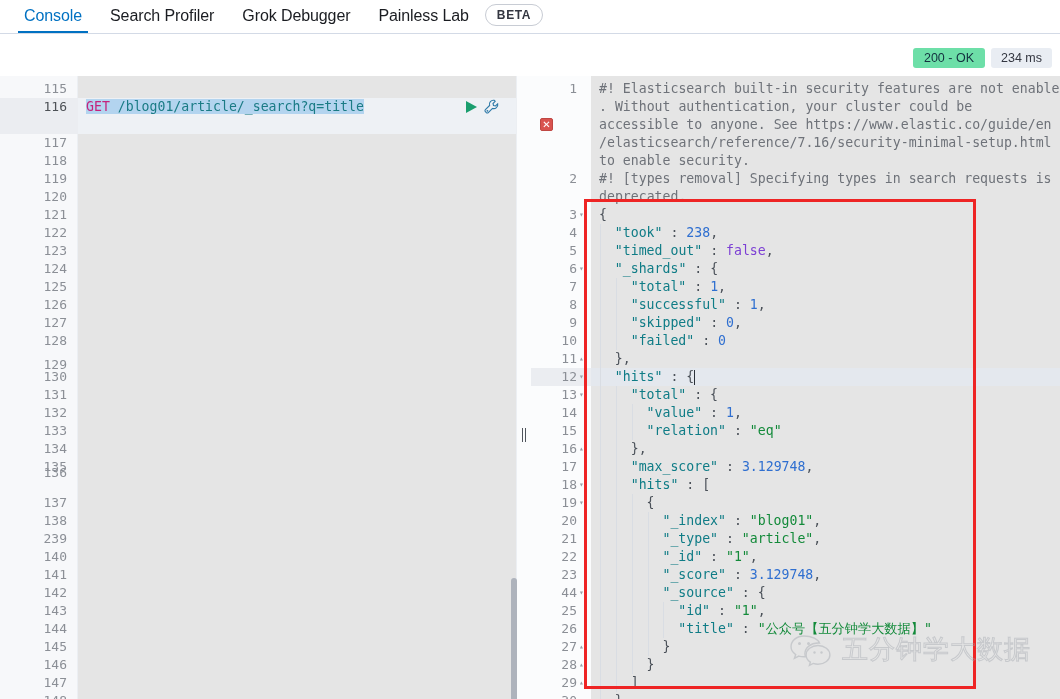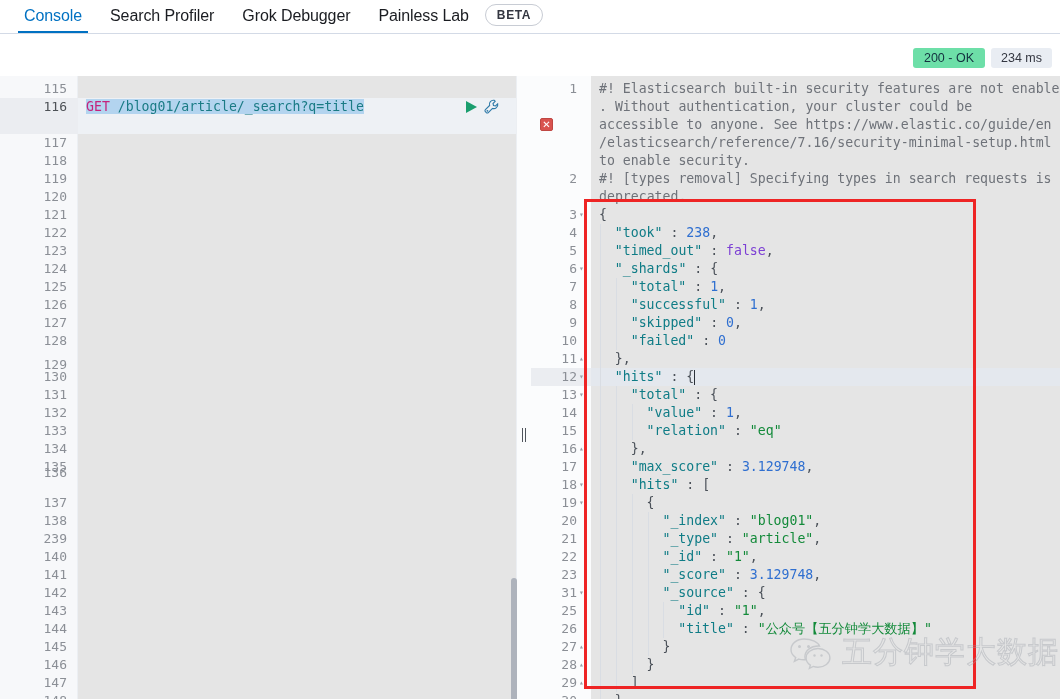--- a/index.html
+++ b/index.html
@@ -308,21 +308,21 @@
     position: absolute;
     left: 788px; top: 632px;
     display: flex;
     align-items: center;
     gap: 10px;
     pointer-events: none;
     opacity: 0.42;
   }
   .wm-text {
     font-family: Liberation Sans, sans-serif;
-    font-size: 30px;
+    font-size: 26px;
     color: transparent;
     -webkit-text-stroke: 1px #9ea3ab;
     letter-spacing: 1px;
     white-space: nowrap;
   }
   .wm-icon { width: 44px; height: 34px; position: relative; }
 </style>
 </head>
 <body>
 
@@ -432,21 +432,21 @@
           <div class="fold" style="top: 364px; left: 48px;">▴</div>
           <div class="ln" style="top: 382px; right: 14px;">17</div>
           <div class="ln" style="top: 400px; right: 14px;">18</div>
           <div class="fold" style="top: 400px; left: 48px;">▾</div>
           <div class="ln" style="top: 418px; right: 14px;">19</div>
           <div class="fold" style="top: 418px; left: 48px;">▾</div>
           <div class="ln" style="top: 436px; right: 14px;">20</div>
           <div class="ln" style="top: 454px; right: 14px;">21</div>
           <div class="ln" style="top: 472px; right: 14px;">22</div>
           <div class="ln" style="top: 490px; right: 14px;">23</div>
-          <div class="ln" style="top: 508px; right: 14px;">31</div>
+          <div class="ln" style="top: 508px; right: 14px;">44</div>
           <div class="fold" style="top: 508px; left: 48px;">▾</div>
           <div class="ln" style="top: 526px; right: 14px;">25</div>
           <div class="ln" style="top: 544px; right: 14px;">26</div>
           <div class="ln" style="top: 562px; right: 14px;">27</div>
           <div class="fold" style="top: 562px; left: 48px;">▴</div>
           <div class="ln" style="top: 580px; right: 14px;">28</div>
           <div class="fold" style="top: 580px; left: 48px;">▴</div>
           <div class="ln" style="top: 598px; right: 14px;">29</div>
           <div class="fold" style="top: 598px; left: 48px;">▴</div>
           <div class="ln" style="top: 616px; right: 14px;">30</div>

